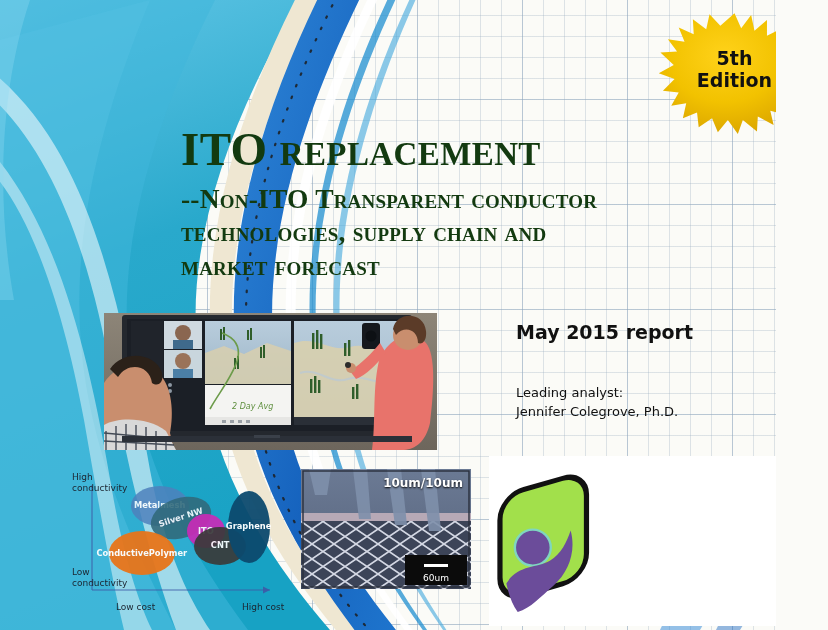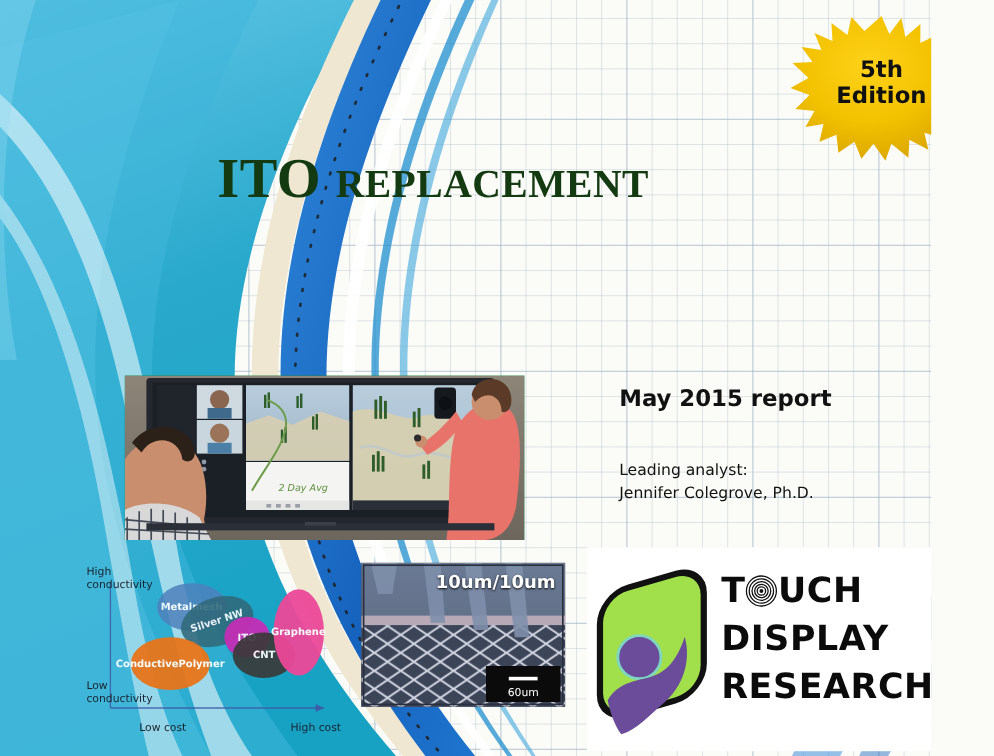--- a/index.html
+++ b/index.html
@@ -68,21 +68,21 @@
     white-space:nowrap;
   }
   
   .photo{position:absolute;left:104px;top:313px;width:333px;height:137px;
          overflow:hidden;background:#15803d;}
   
   .micro{position:absolute;left:301px;top:469px;width:170px;height:120px;
          overflow:hidden;background:#3b4152;}
   .micro-label{
     position:absolute;left:0;right:8px;top:7px;text-align:right;
-    color:#fff;font-size:15px;font-weight:bold;
+    color:#fff;font-size:12px;font-weight:bold;
     font-family:"DejaVu Sans", sans-serif;text-shadow:0 1px 2px #000;
   }
   .micro-scale{
     position:absolute;right:4px;bottom:4px;width:62px;height:30px;
     background:#0b0b0b;
   }
   .micro-scale .bar{position:absolute;left:19px;top:9px;width:24px;height:3px;background:#fff;}
   .micro-scale .txt{position:absolute;left:0;right:0;bottom:2px;text-align:center;
     color:#fff;font-size:9px;font-family:"DejaVu Sans", sans-serif;}
   
@@ -182,20 +182,25 @@
         83,19"></polygon>
     </svg>
     <div class="badge-text">
       <div>5th</div>
       <div>Edition</div>
     </div>
   </div>
 
   <div class="title-wrap">
     <h1 class="main-title">ITO replacement</h1>
+    <div class="sub-title">
+      <div>--Non-ITO Transparent conductor</div>
+      <div>technologies, supply chain and</div>
+      <div>market forecast</div>
+    </div>
   </div>
 
   <div class="report-date">May 2015 report</div>
   <div class="analyst">
     <div>Leading analyst:</div>
     <div>Jennifer Colegrove, Ph.D.</div>
   </div>
 
   <div class="photo">
     <svg viewBox="0 0 333 137" width="333" height="137" preserveAspectRatio="none">
@@ -311,21 +316,21 @@
         </div>
         <div class="bubble" style="left: 106px; top: 38.55px; width: 62px; height: 40px; background: rgb(49, 105, 122); opacity: 0.88; transform: rotate(-18deg);">
           <span style="display:block">Silver NW</span>
         </div>
         <div class="bubble" style="left: 142.92px; top: 55.2px; width: 38px; height: 34px; background: rgb(201, 43, 183); opacity: 0.92;">
           <span style="display:block">ITO</span>
         </div>
         <div class="bubble" style="left: 150.16px; top: 67.9px; width: 52px; height: 38px; background: rgb(58, 58, 58); opacity: 0.92;">
           <span style="display:block">CNT</span>
         </div>
-        <div class="bubble" style="left: 183.64px; top: 32px; width: 42px; height: 72px; background: #ec4899; opacity: 0.95; align-items: center;">
+        <div class="bubble" style="left: 183.64px; top: 32px; width: 42px; height: 72px; background: #0c4a6e; opacity: 0.95; align-items: center;">
           <span style="display:block">Graph</span>
           <span style="display:block">ene</span>
         </div>
         <div class="bubble" style="left: 64.84px; top: 72.25px; width: 66px; height: 44px; background: rgb(232, 117, 26); opacity: 0.95;">
           <span style="display:block">Conductive</span>
           <span style="display:block">Polymer</span>
         </div>
       </div>
   </div>
 
@@ -364,29 +369,15 @@
       <g transform="skewY(-16) translate(0,26)">
         <rect x="8" y="6" width="86" height="106" rx="22" fill="none" stroke="#111" stroke-width="11"></rect>
         <rect x="8" y="6" width="86" height="106" rx="22" fill="#A2E04B"></rect>
       </g>
       <circle cx="40" cy="82" r="19" fill="#6B4C9A" stroke="#7fd6c0" stroke-width="2.5"></circle>
       <path d="M12,120 C24,100 44,104 58,96 C70,89 76,76 80,64
                C86,86 78,108 62,122 C48,134 38,146 24,150
                C18,142 14,130 12,120 Z" fill="#6B4C9A"></path>
     </svg>
 
-    <div class="logo-text">
-      <div class="logo-line"><span>T</span><svg class="ripple" viewBox="0 0 40 40">
-          <g fill="none" stroke="#111" stroke-width="1.6">
-            <circle cx="20" cy="20" r="18.5"></circle>
-              <circle cx="20" cy="20" r="15"></circle>
-            <circle cx="20" cy="20" r="11.6"></circle>
-              <circle cx="20" cy="20" r="8.3"></circle>
-            <circle cx="20" cy="20" r="5.2"></circle>
-          </g>
-          <circle cx="20" cy="20" r="2.4" fill="#111"></circle>
-        </svg><span>UCH</span></div>
-      <div class="logo-line">DISPLAY</div>
-      <div class="logo-line">RESEARCH</div>
-    </div>
   </div>
 
 </div>
 
 </body></html>

